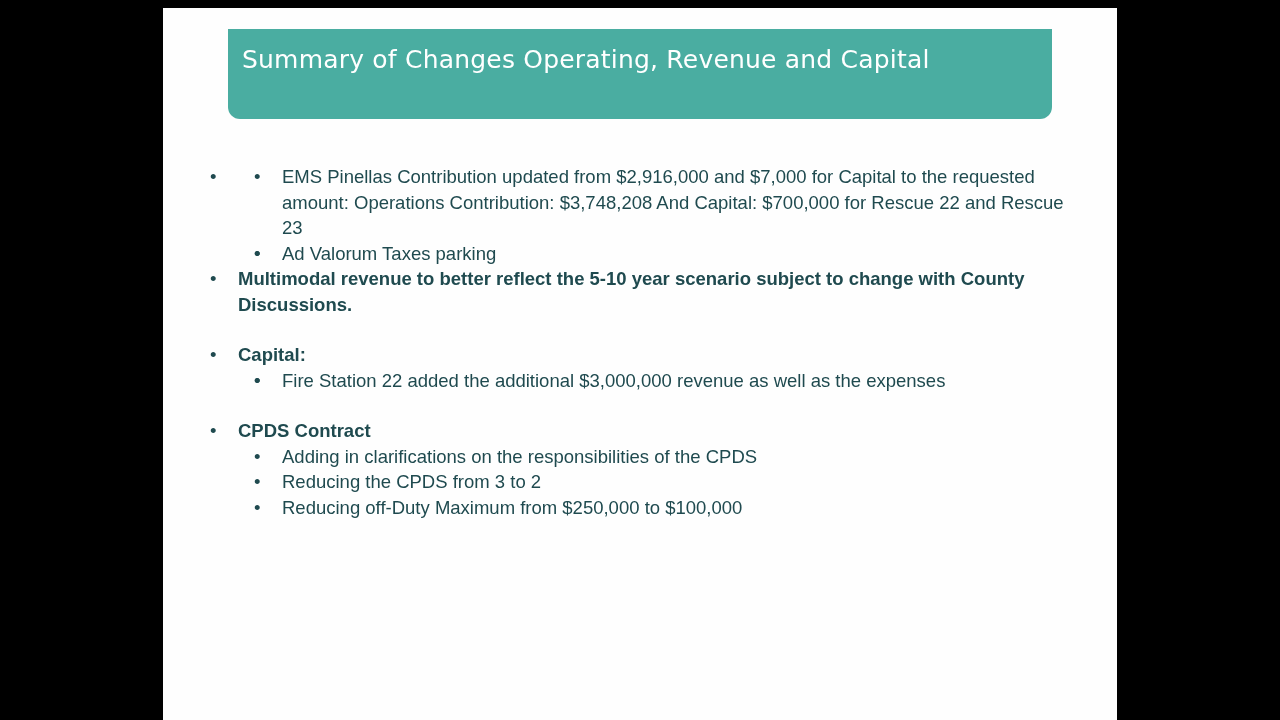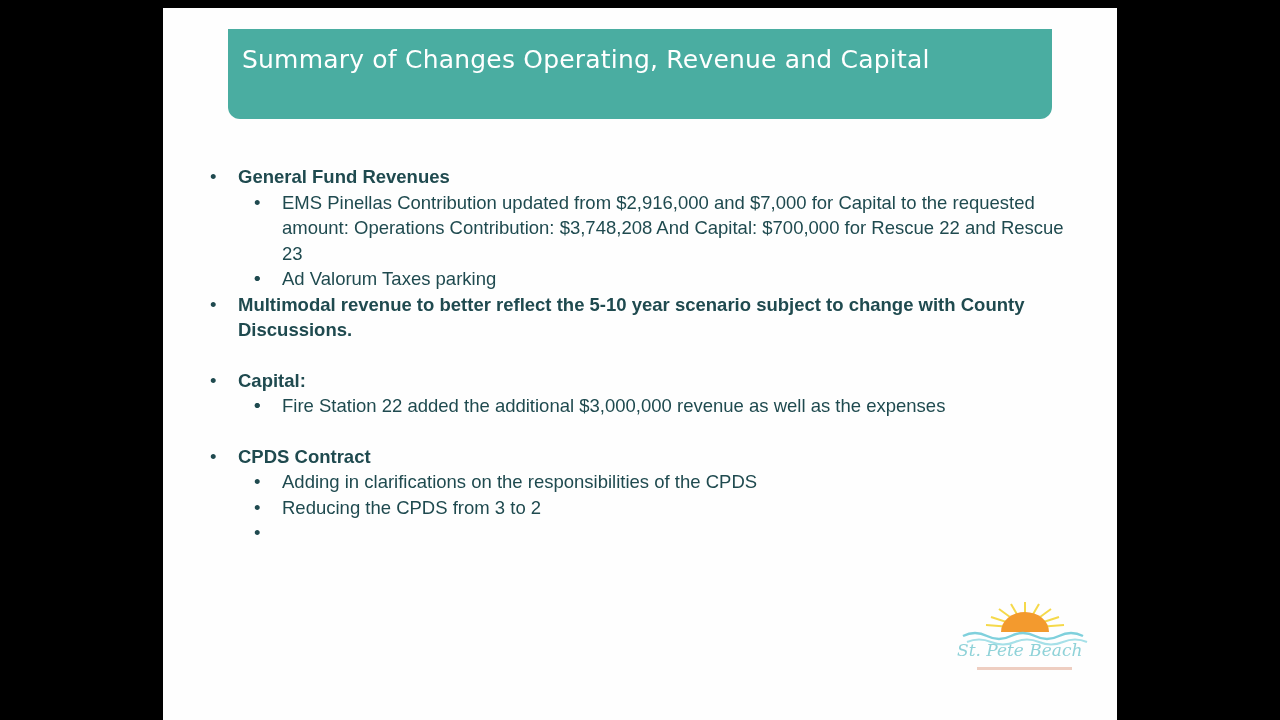--- a/index.html
+++ b/index.html
@@ -24,21 +24,20 @@
 
 <div class="slide">
   <div class="title-bar">
     <div class="title-text">Summary of Changes Operating, Revenue and Capital</div>
   </div>
 
   <div class="content">
     <ul>
       <li class="l1">
         <span class="bullet">•</span>
-        <span>General Fund Revenues</span>
       </li>
       <li class="l2">
         <span class="bullet">•</span>
         <span>EMS Pinellas Contribution updated from $2,916,000 and $7,000 for Capital to the requested amount: Operations Contribution: $3,748,208 And Capital: $700,000 for Rescue 22 and Rescue 23</span>
       </li>
       <li class="l2">
         <span class="bullet">•</span>
       </li>
       <li class="l2">
         <span class="bullet">•</span>
@@ -71,37 +70,18 @@
       <li class="l2">
         <span class="bullet">•</span>
         <span>Adding in clarifications on the responsibilities of the CPDS</span>
       </li>
       <li class="l2">
         <span class="bullet">•</span>
         <span>Reducing the CPDS from 3 to 2</span>
       </li>
       <li class="l2">
         <span class="bullet">•</span>
+        <span>Reducing off-Duty Maximum from $250,000 to $100,000</span>
       </li>
     </ul>
   </div>
 
-  <div class="logo">
-    <svg width="145" height="50" viewBox="0 0 145 50" style="position:absolute;left:0;top:0;">
-      <g stroke="#f5d94a" stroke-width="2">
-        <line x1="72" y1="28" x2="72" y2="2"></line>
-        <line x1="72" y1="28" x2="58" y2="4"></line>
-        <line x1="72" y1="28" x2="86" y2="4"></line>
-        <line x1="72" y1="28" x2="46" y2="9"></line>
-        <line x1="72" y1="28" x2="98" y2="9"></line>
-        <line x1="72" y1="28" x2="38" y2="17"></line>
-        <line x1="72" y1="28" x2="106" y2="17"></line>
-        <line x1="72" y1="28" x2="33" y2="25"></line>
-        <line x1="72" y1="28" x2="111" y2="25"></line>
-      </g>
-      <path d="M48 32 A24 20 0 0 1 96 32 Z" fill="#f39a2e"></path>
-      <path d="M10 36 Q22 30 34 36 T58 36 T82 36 T106 36 T130 36" stroke="#7fd0dc" stroke-width="2.5" fill="none"></path>
-      <path d="M14 42 Q26 37 38 42 T62 42 T86 42 T110 42 T134 42" stroke="#a6e0e8" stroke-width="2" fill="none"></path>
-    </svg>
-    <div class="logo-text">St. Pete Beach</div>
-    <div class="logo-tag"></div>
-  </div>
 </div>
 
 </body></html>

